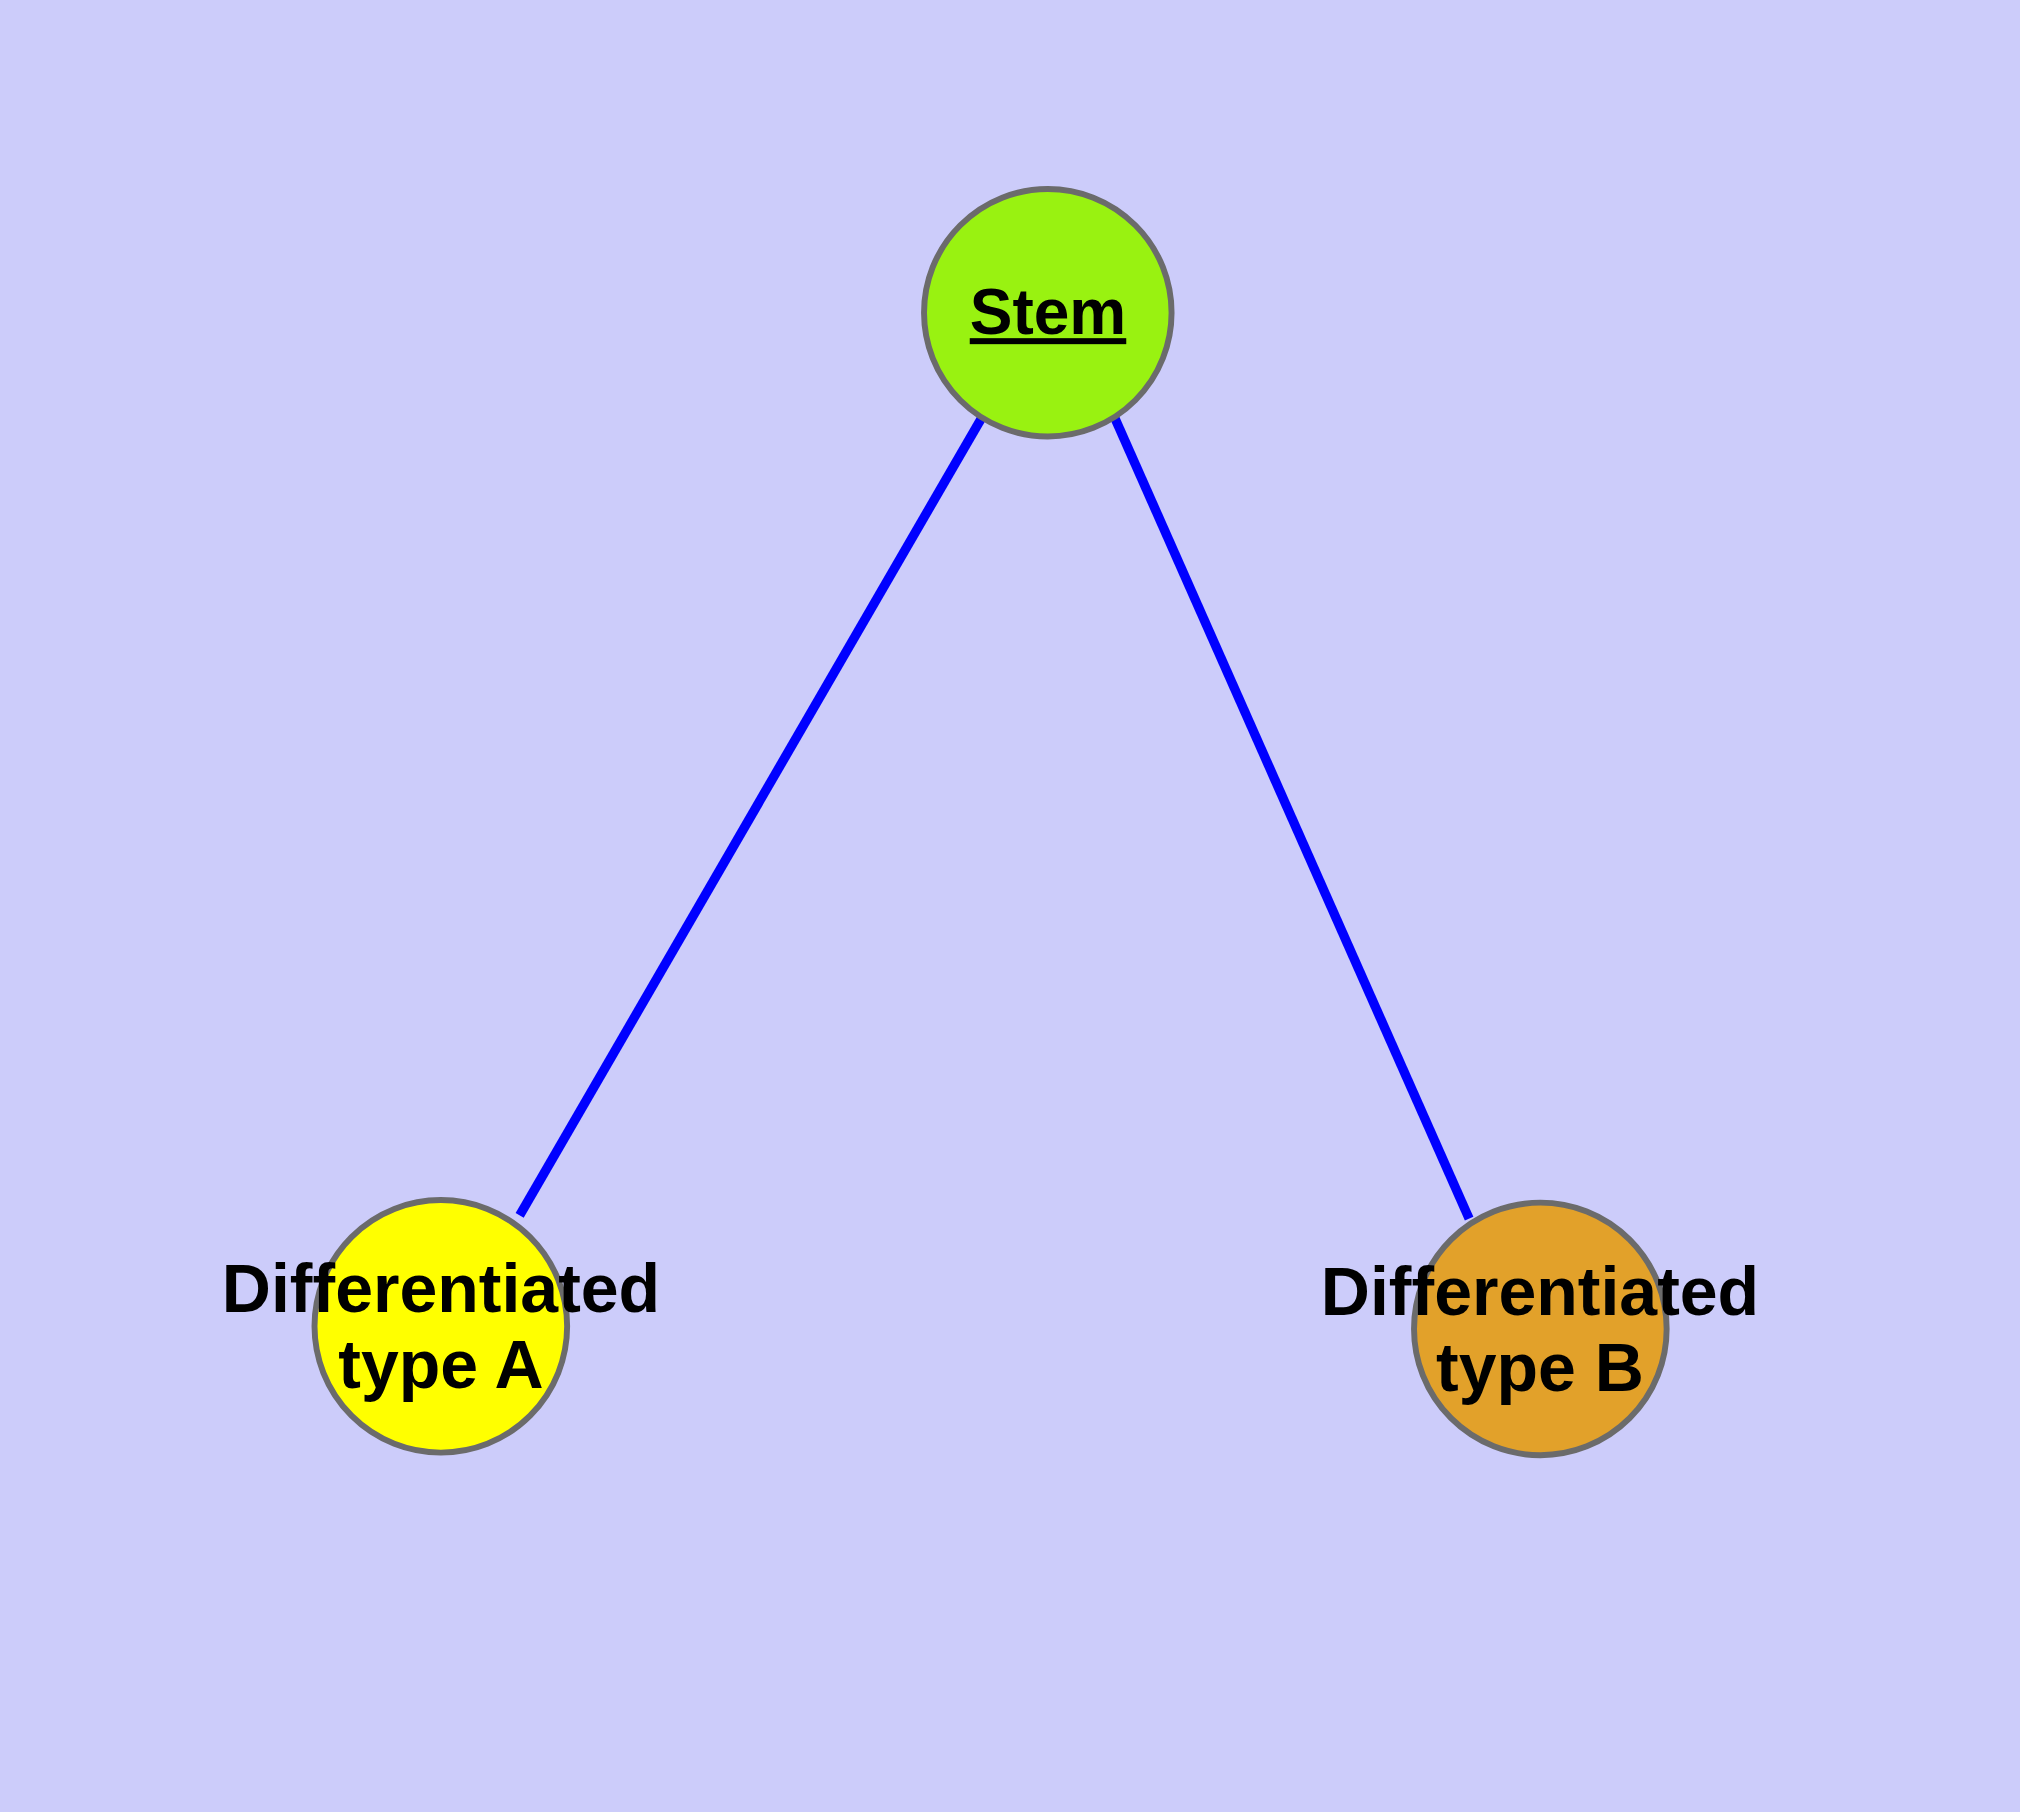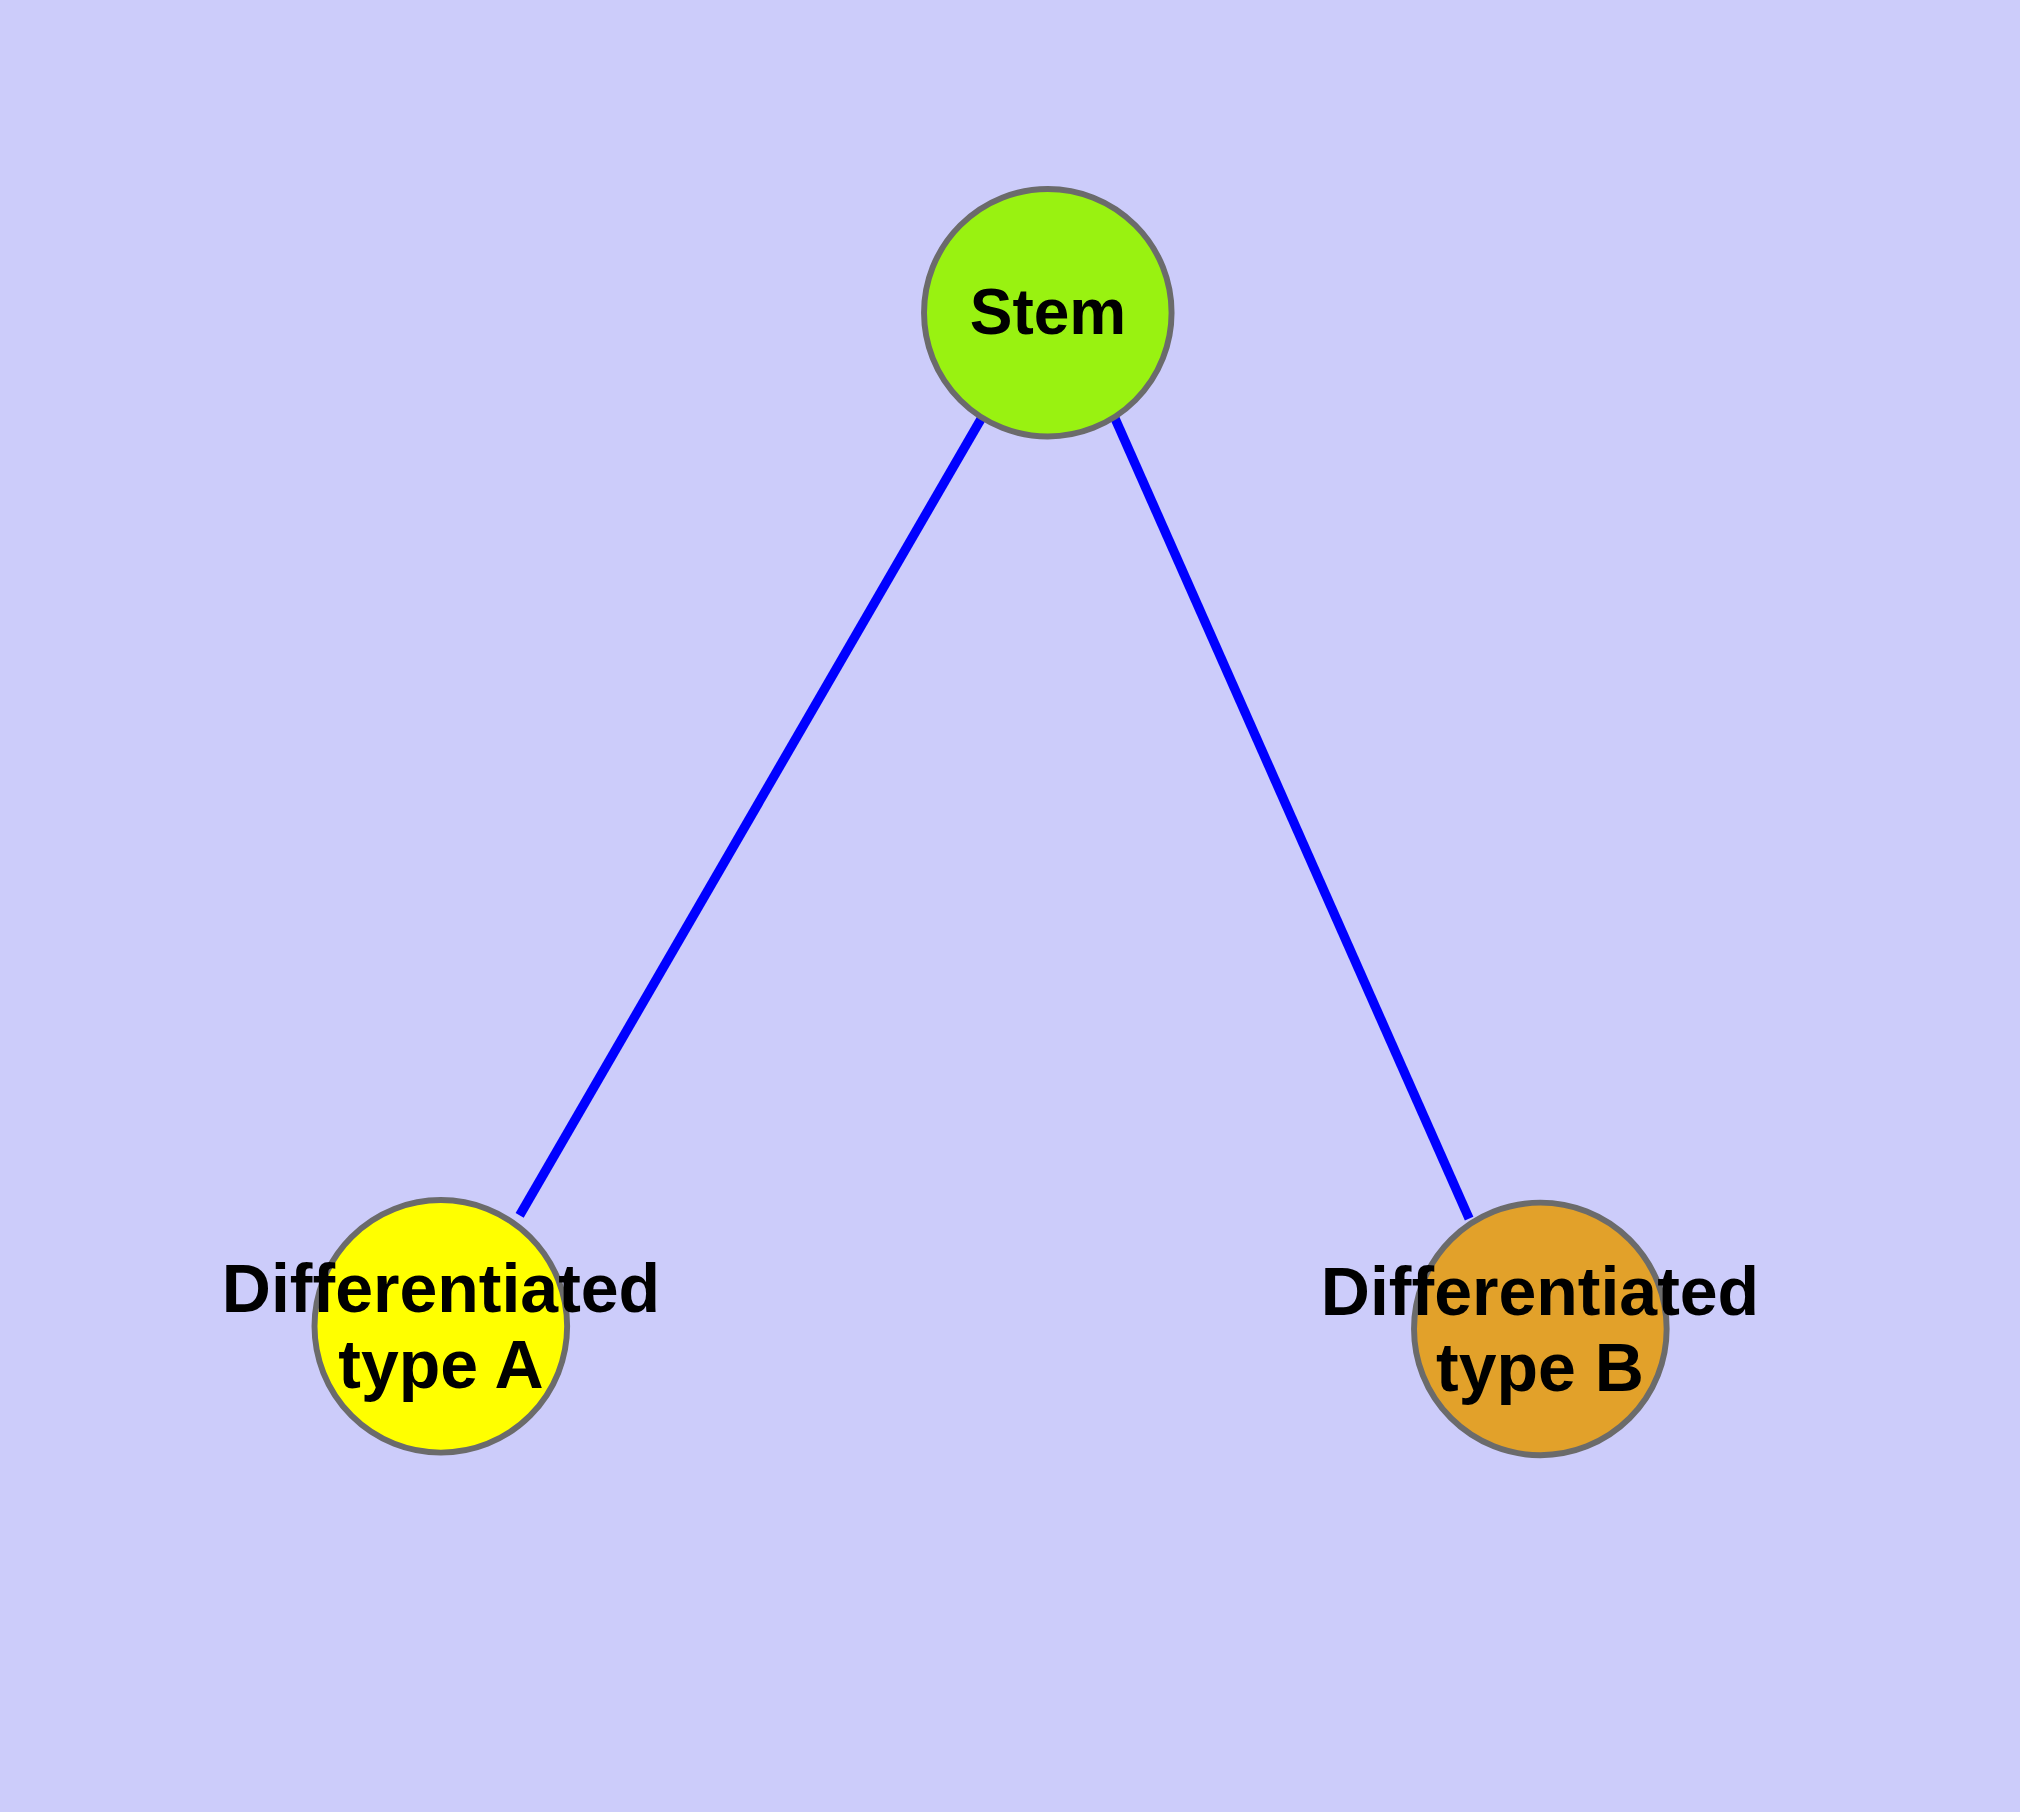--- a/index.html
+++ b/index.html
@@ -54,21 +54,21 @@
       <line id="edge-0" stroke-linecap="butt" x1="1158" y1="493" x2="613" y2="1434" stroke="#0000ff" stroke-width="11"></line>
       <line id="edge-1" stroke-linecap="butt" x1="1315" y1="493" x2="1733" y2="1438" stroke="#0000ff" stroke-width="11"></line>
     </g>
     <g>
       <circle id="node-0" cx="1236" cy="369" r="146" fill="#99f211" stroke="#6b6b6b" stroke-width="7"></circle>
       <circle id="node-1" cx="520" cy="1565" r="149" fill="#ffff00" stroke="#6b6b6b" stroke-width="7"></circle>
       <circle id="node-2" cx="1817" cy="1568" r="149" fill="#e2a12a" stroke="#6b6b6b" stroke-width="7"></circle>
     </g>
   </svg>
 
-  <div class="node-label label-root" id="label-0" style="left: 1048px; top: 313px; font-size: 64px; color: rgb(0, 0, 0);">Stem</div>
+  <div class="node-label label-root" id="label-0" style="left: 1048px; top: 313px; font-size: 64px; color: rgb(0, 0, 0); text-decoration: underline;">Stem</div>
 
   <div class="node-label label-leaf" id="label-1" style="left: 441px; top: 1326px; font-size: 68px; color: rgb(0, 0, 0);">Differentiated
 type A</div>
 
   <div class="node-label label-leaf" id="label-2" style="left: 1540px; top: 1329px; font-size: 68px; color: rgb(0, 0, 0);">Differentiated
 type B</div>
 
 </div>
 
 

